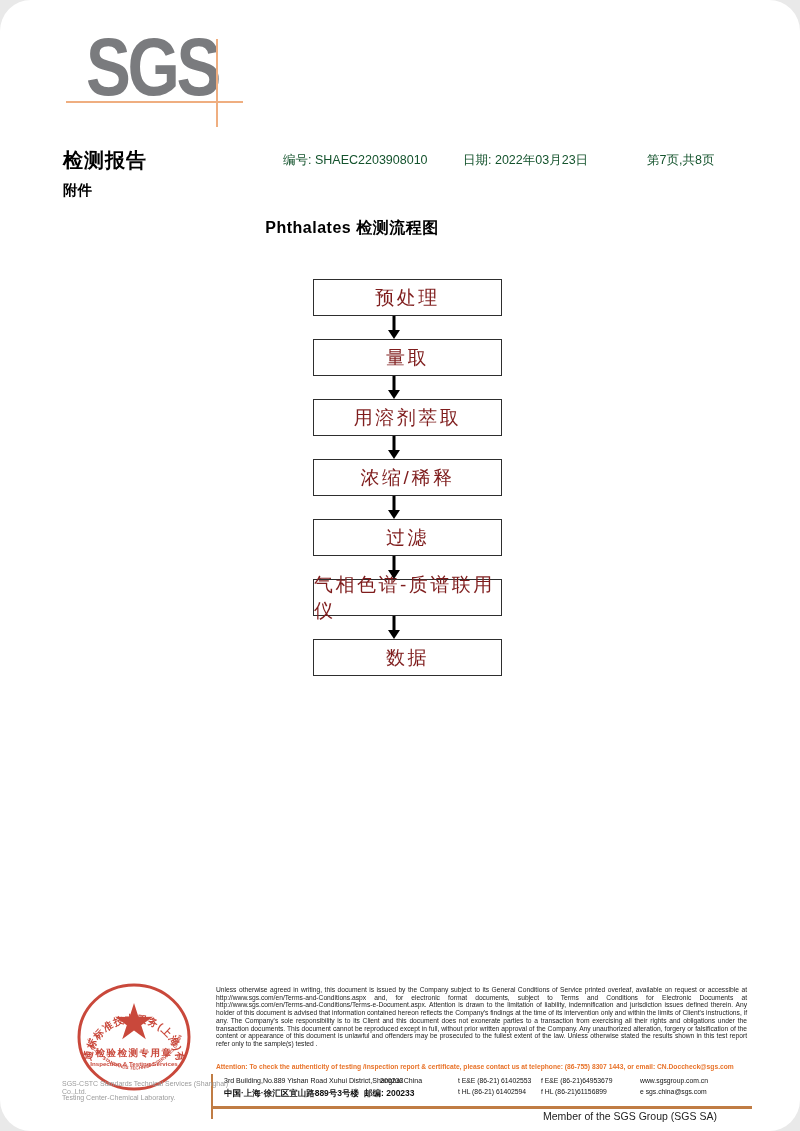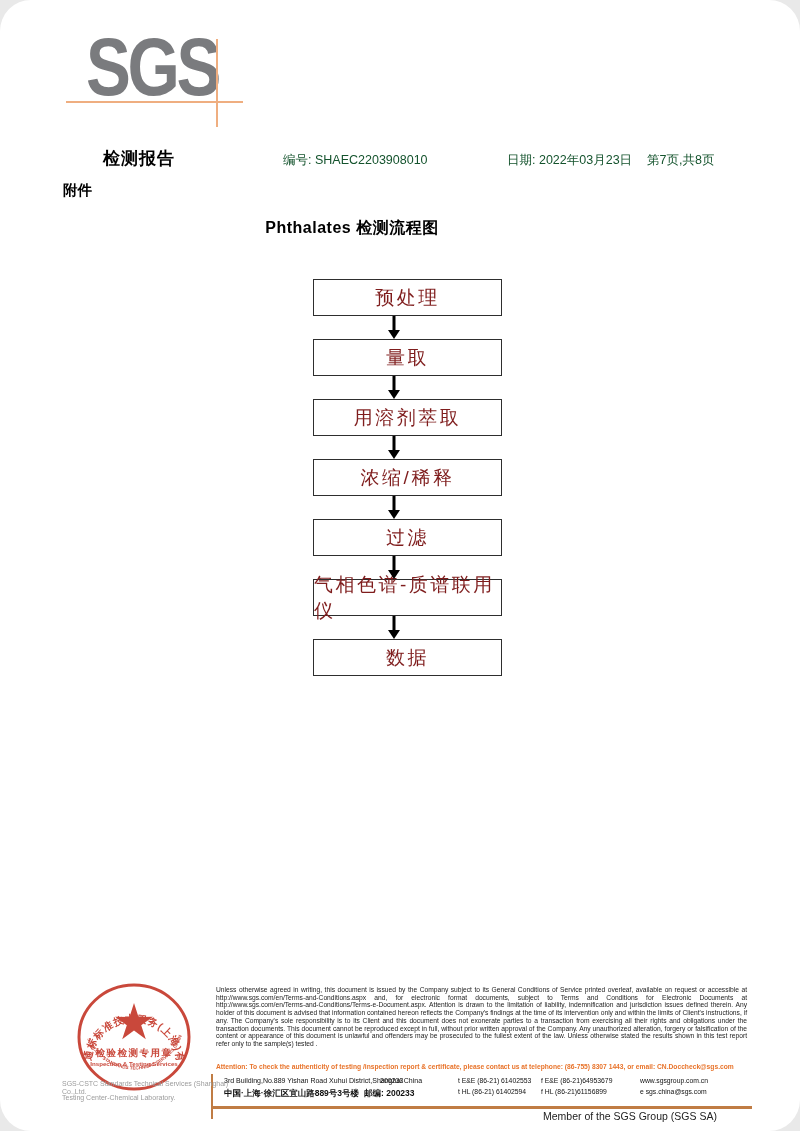--- a/index.html
+++ b/index.html
@@ -14,21 +14,21 @@
   .logo-text {
     position:absolute; left:86px; top:26px;
     font-size:82px; line-height:82px; font-weight:bold;
     color:#7A7B7E; letter-spacing:-4px;
     transform:scaleX(0.82); transform-origin:0 0;
   }
   .logo-hline { position:absolute; left:66px; top:101px; width:177px; height:2px; background:#EFAE80; }
   .logo-vline { position:absolute; left:216px; top:39px; width:2px; height:88px; background:#EFAE80; }
 
   
-  .report-title { left:63px; top:147px; font-size:17px; font-weight:bold; letter-spacing:1px;margin-left:40px; }
+  .report-title { left:63px; top:147px; font-size:20px; font-weight:bold; letter-spacing:1px; }
   .meta { font-size:12.5px; color:#14532d; white-space:nowrap; }
   .attachment { left:63px; top:181px; font-size:14.5px; font-weight:bold; }
   .chart-title { left:0; top:218px; width:704px; text-align:center; font-size:16px; font-weight:bold; letter-spacing:0.5px; }
 
   
   .flowchart { position:absolute; left:285px; top:279px; width:217px; }
   .fc-box {
     box-sizing:border-box; height:37px; border:1.5px solid #2e2e2e; background:#fff;
     display:flex; align-items:center; justify-content:center;
     font-size:19px; letter-spacing:2.5px; color:#7f1d1d;margin-left:28px;
@@ -66,21 +66,21 @@
 <body>
 
 <div class="page">
 
   <div class="logo-text">SGS</div>
   <div class="logo-hline"></div>
   <div class="logo-vline"></div>
 
   <div class="abs report-title">检测报告</div>
   <div class="abs meta" style="left:283px; top:152px;"><span>编号:</span> <span>SHAEC2203908010</span></div>
-  <div class="abs meta" style="left:507px; top:152px;"><span>日期:</span> <span>2022年03月23日</span></div>
+  <div class="abs meta" style="left:463px; top:152px;"><span>日期:</span> <span>2022年03月23日</span></div>
   <div class="abs meta" style="left:647px; top:152px;">第7页,共8页</div>
   <div class="abs attachment">附件</div>
 
   <div class="abs chart-title">Phthalates 检测流程图</div>
 
   <div class="flowchart">
       <div class="fc-box">预处理</div>
       <div class="fc-arrow">
         <span class="stem"></span>
         <span class="head"></span>

